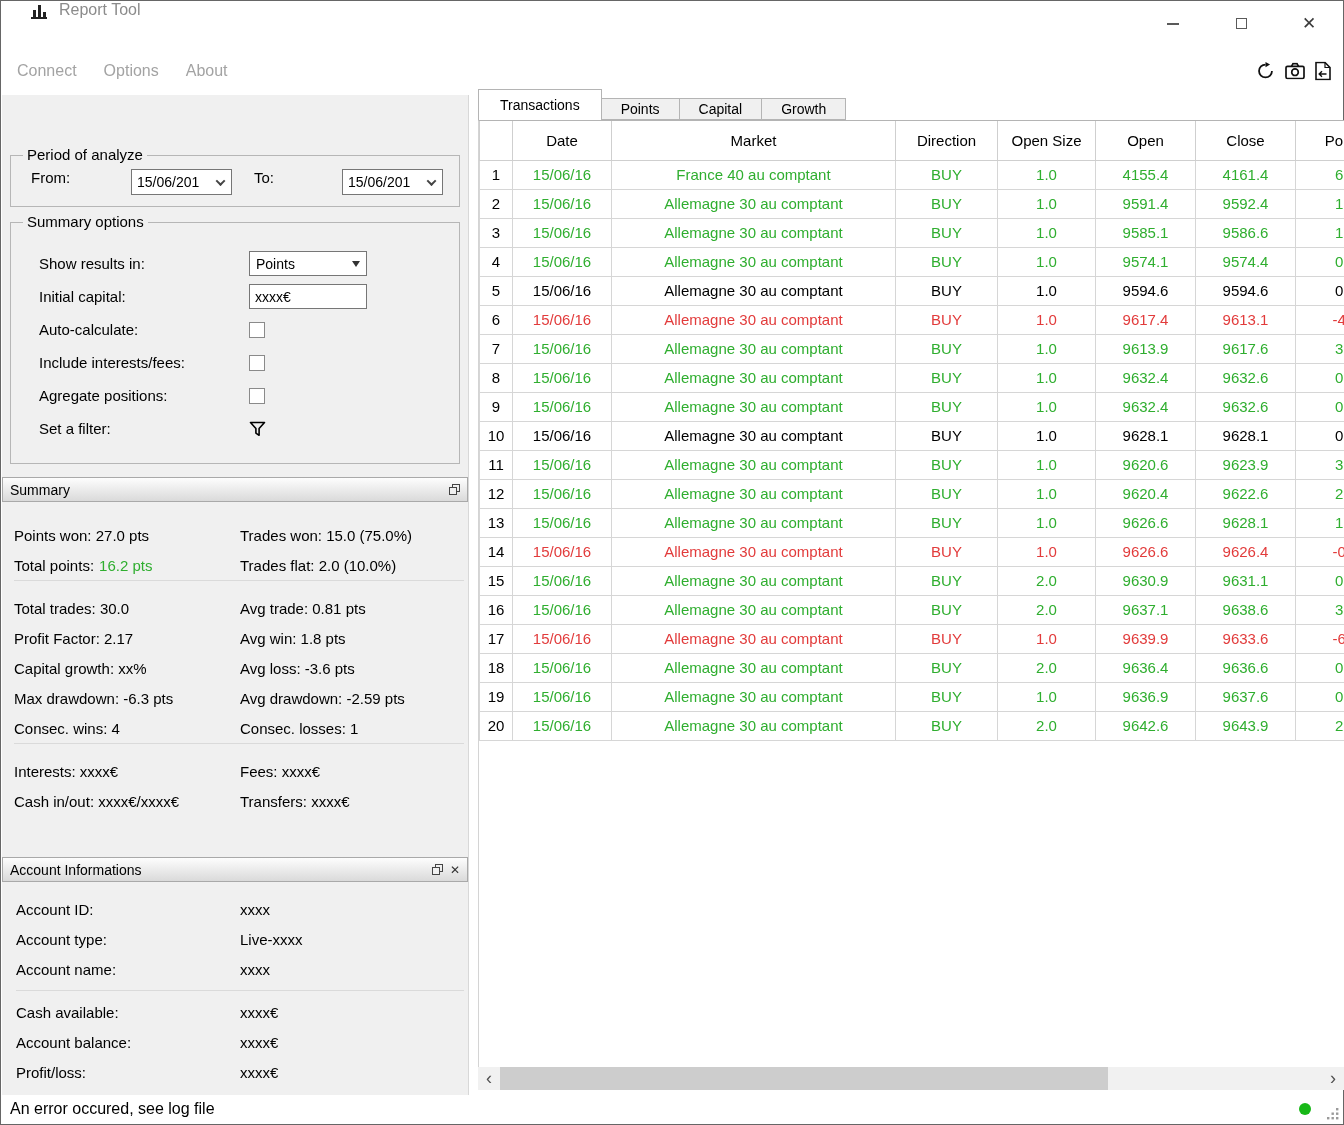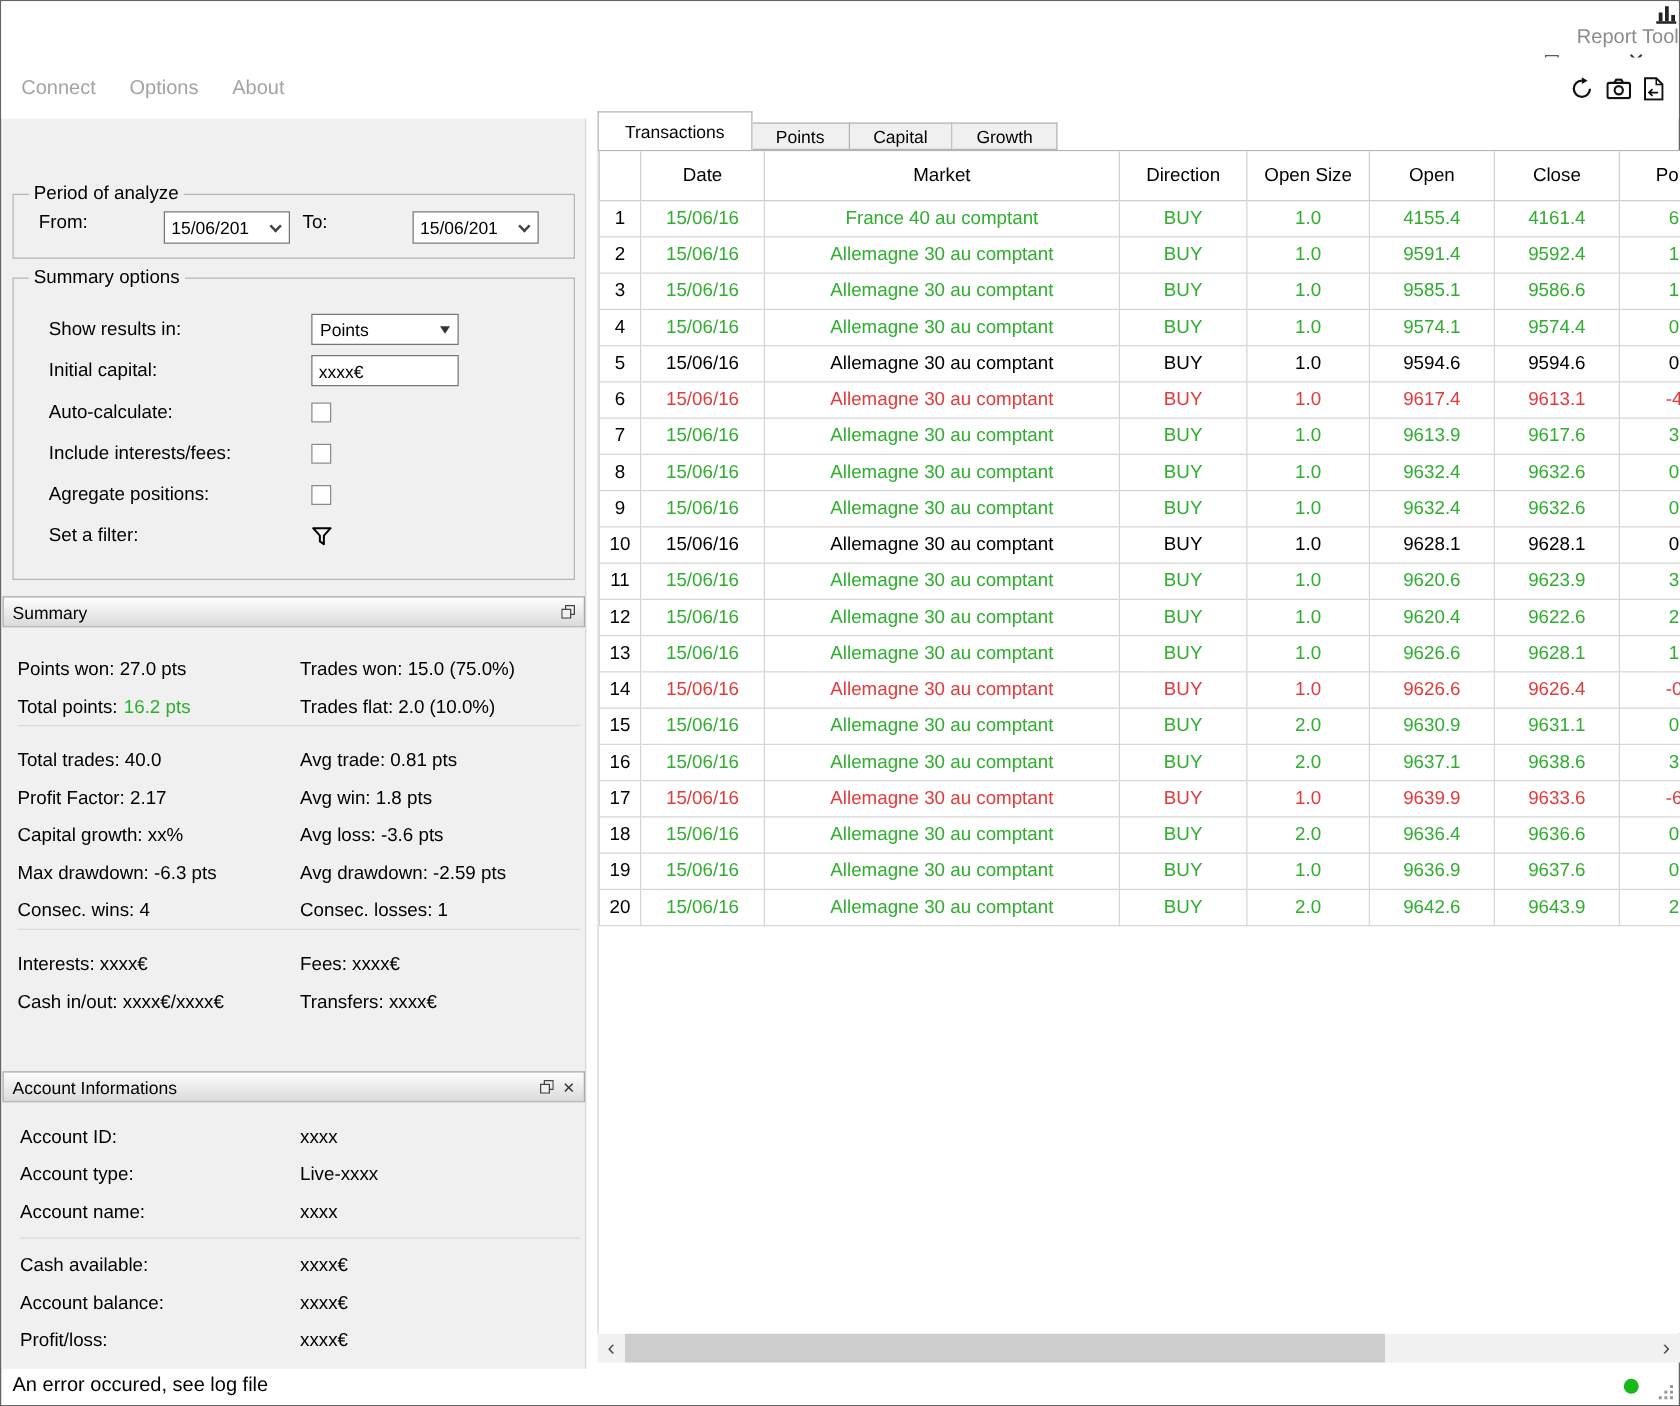--- a/index.html
+++ b/index.html
@@ -11,21 +11,21 @@
   *{box-sizing:border-box;}
   html,body{margin:0;padding:0;}
   body{
     width:1344px;height:1125px;position:relative;background:#fff;
     font-family:"Liberation Sans","DejaVu Sans",sans-serif;color:#000;
     overflow:hidden;
   }
   .window{position:absolute;inset:0;border:1px solid #666;background:#fff;}
 
   
-  .titlebar{position:absolute;top:0;left:0;right:0;height:45px;display:flex;align-items:flex-end;padding-left:8px;background:#fff;flex-direction:column;}
+  .titlebar{position:absolute;top:0;left:0;right:0;height:45px;display:flex;align-items:flex-start;padding-left:28px;background:#fff;}
   .app-icon{display:flex;align-items:center;}
   .win-title{margin-left:10px;color:#8b8b8b;font-size:16px;}
   .win-controls{margin-left:auto;display:flex;height:100%;}
   .win-btn{width:68px;display:flex;align-items:center;justify-content:center;cursor:default;}
   .mini-line{display:inline-block;width:12px;height:2px;background:#5a5a5a;}
   .max-box{display:inline-block;width:11px;height:11px;border:1.5px solid #5a5a5a;}
   .close-x{font-size:17px;color:#3c3c3c;}
 
   
   .menubar{position:absolute;top:45px;left:0;right:0;height:49px;display:flex;align-items:center;padding-left:16px;background:#fff;}
@@ -44,21 +44,21 @@
   .hdr-close{font-size:12px;color:#333;line-height:1;}
   .panel-body{position:absolute;top:25px;bottom:0;left:0;right:0;background:var(--panel);}
 
   
   .groupbox{position:absolute;left:8px;right:8px;border:1px solid #b6b6b6;}
   .gb-label{position:absolute;top:-10px;left:12px;background:var(--panel);padding:0 4px;font-size:15px;}
   .gb-period{top:35px;height:52px;}
   .gb-sumopts{top:102px;height:242px;}
   .prow{position:absolute;top:13px;left:20px;right:10px;display:flex;align-items:flex-start;font-size:15px;}
   .prow .lbl{width:100px;}
-  .prow .to-lbl{margin-left:10px;width:88px;}
+  .prow .to-lbl{margin-left:22px;width:88px;}
   .combo{width:101px;height:26px;background:#fff;border:1px solid #767676;display:flex;align-items:center;padding-left:5px;font-size:14px;}
   .chev{width:7px;height:7px;border-right:2px solid #444;border-bottom:2px solid #444;transform:rotate(45deg) translate(-1px,-1px);margin-left:auto;margin-right:7px;}
   .opts{position:absolute;top:24px;left:28px;right:8px;}
   .opt-row{display:flex;align-items:center;height:33px;font-size:15px;}
   .opt-row .olbl{width:210px;}
   .combo-points{width:118px;height:25px;background:#fff;border:1px solid #767676;display:flex;align-items:center;padding-left:6px;font-size:14px;}
   .tri{margin-left:auto;margin-right:6px;width:0;height:0;border-left:4.5px solid transparent;border-right:4.5px solid transparent;border-top:6px solid #333;}
   .text-input{width:118px;height:25px;border:1px solid #767676;padding:0 5px;font-size:14px;font-family:inherit;background:#fff;}
   .checkbox{display:inline-block;width:16px;height:16px;background:#fff;border:1px solid #8a8a8a;}
   .filter-btn{display:flex;align-items:center;}
@@ -238,21 +238,21 @@
             </div>
           <div class="srow">
             <span class="lcol">
               <span>Total points:</span>
               <span class="green-val">16.2 pts</span>
             </span>
             <span class="rcol">Trades flat: 2.0 (10.0%)</span>
           </div>
           <div class="sep"></div>
           <div class="srow">
-              <span class="lcol">Total trades: 40.0</span>
+              <span class="lcol">Total trades: 30.0</span>
               <span class="rcol">Avg trade: 0.81 pts</span>
             </div>
           <div class="srow">
               <span class="lcol">Profit Factor: 2.17</span>
               <span class="rcol">Avg win: 1.8 pts</span>
             </div>
           <div class="srow">
               <span class="lcol">Capital growth: xx%</span>
               <span class="rcol">Avg loss: -3.6 pts</span>
             </div>

